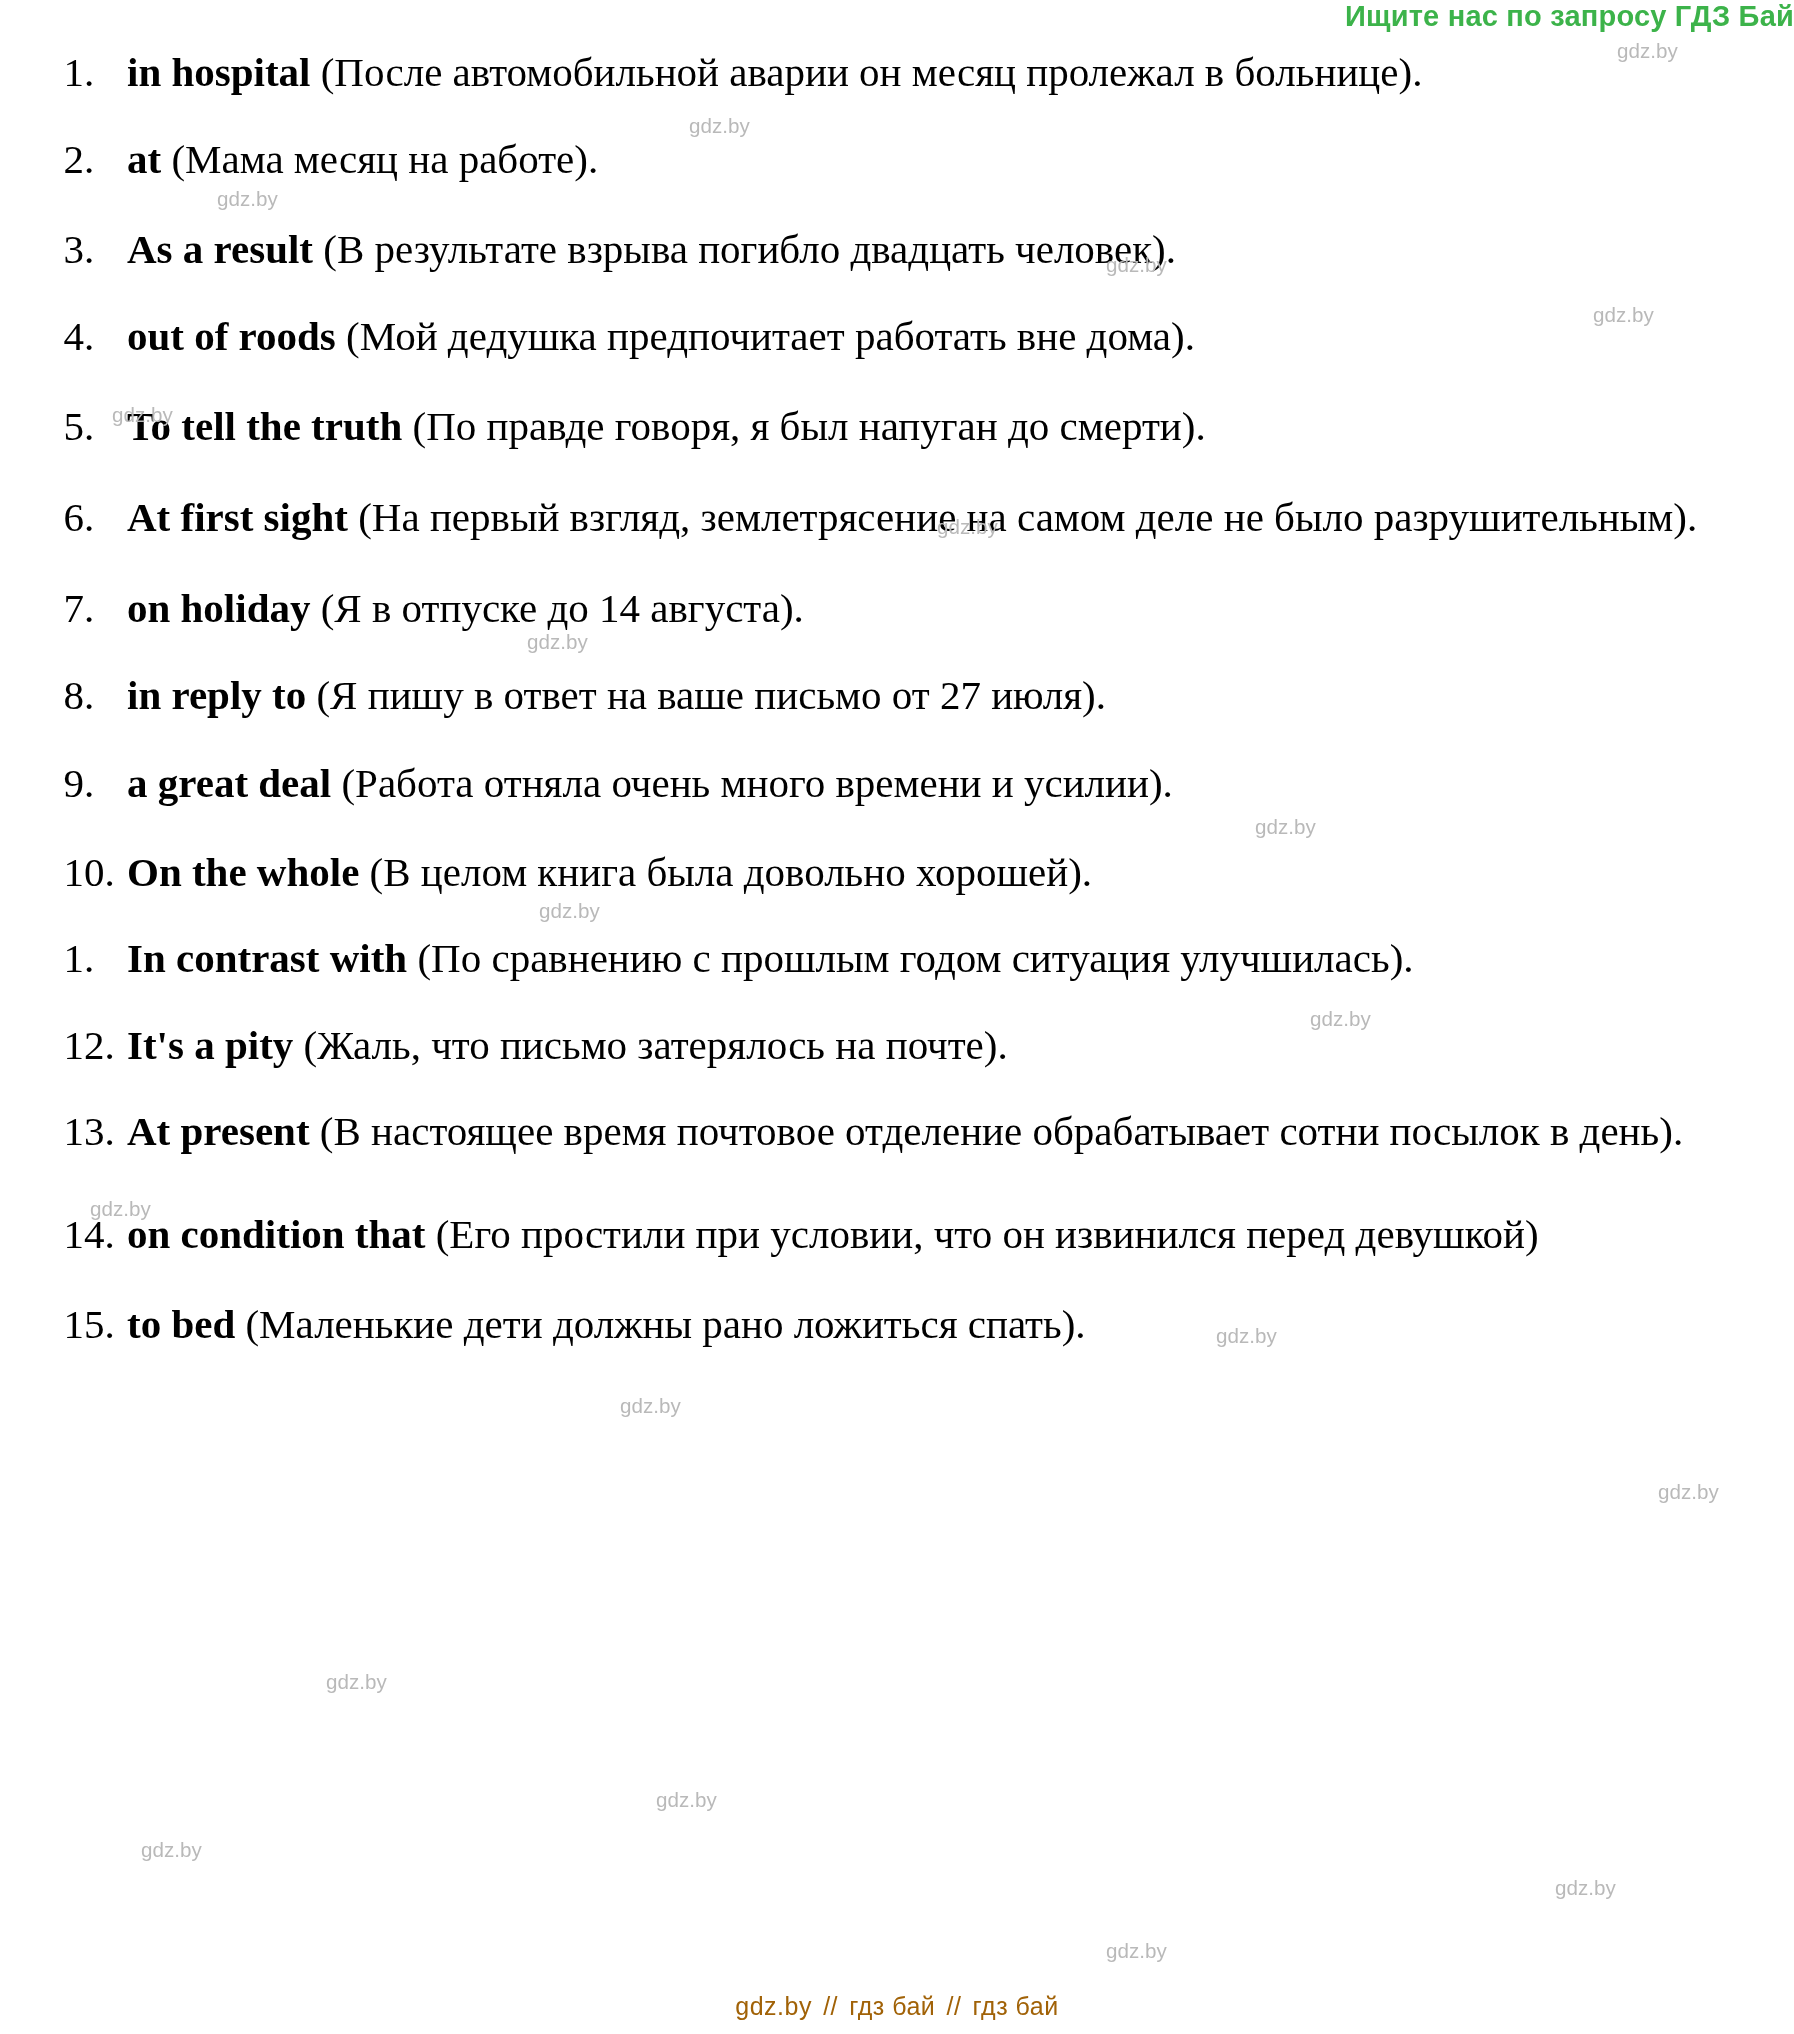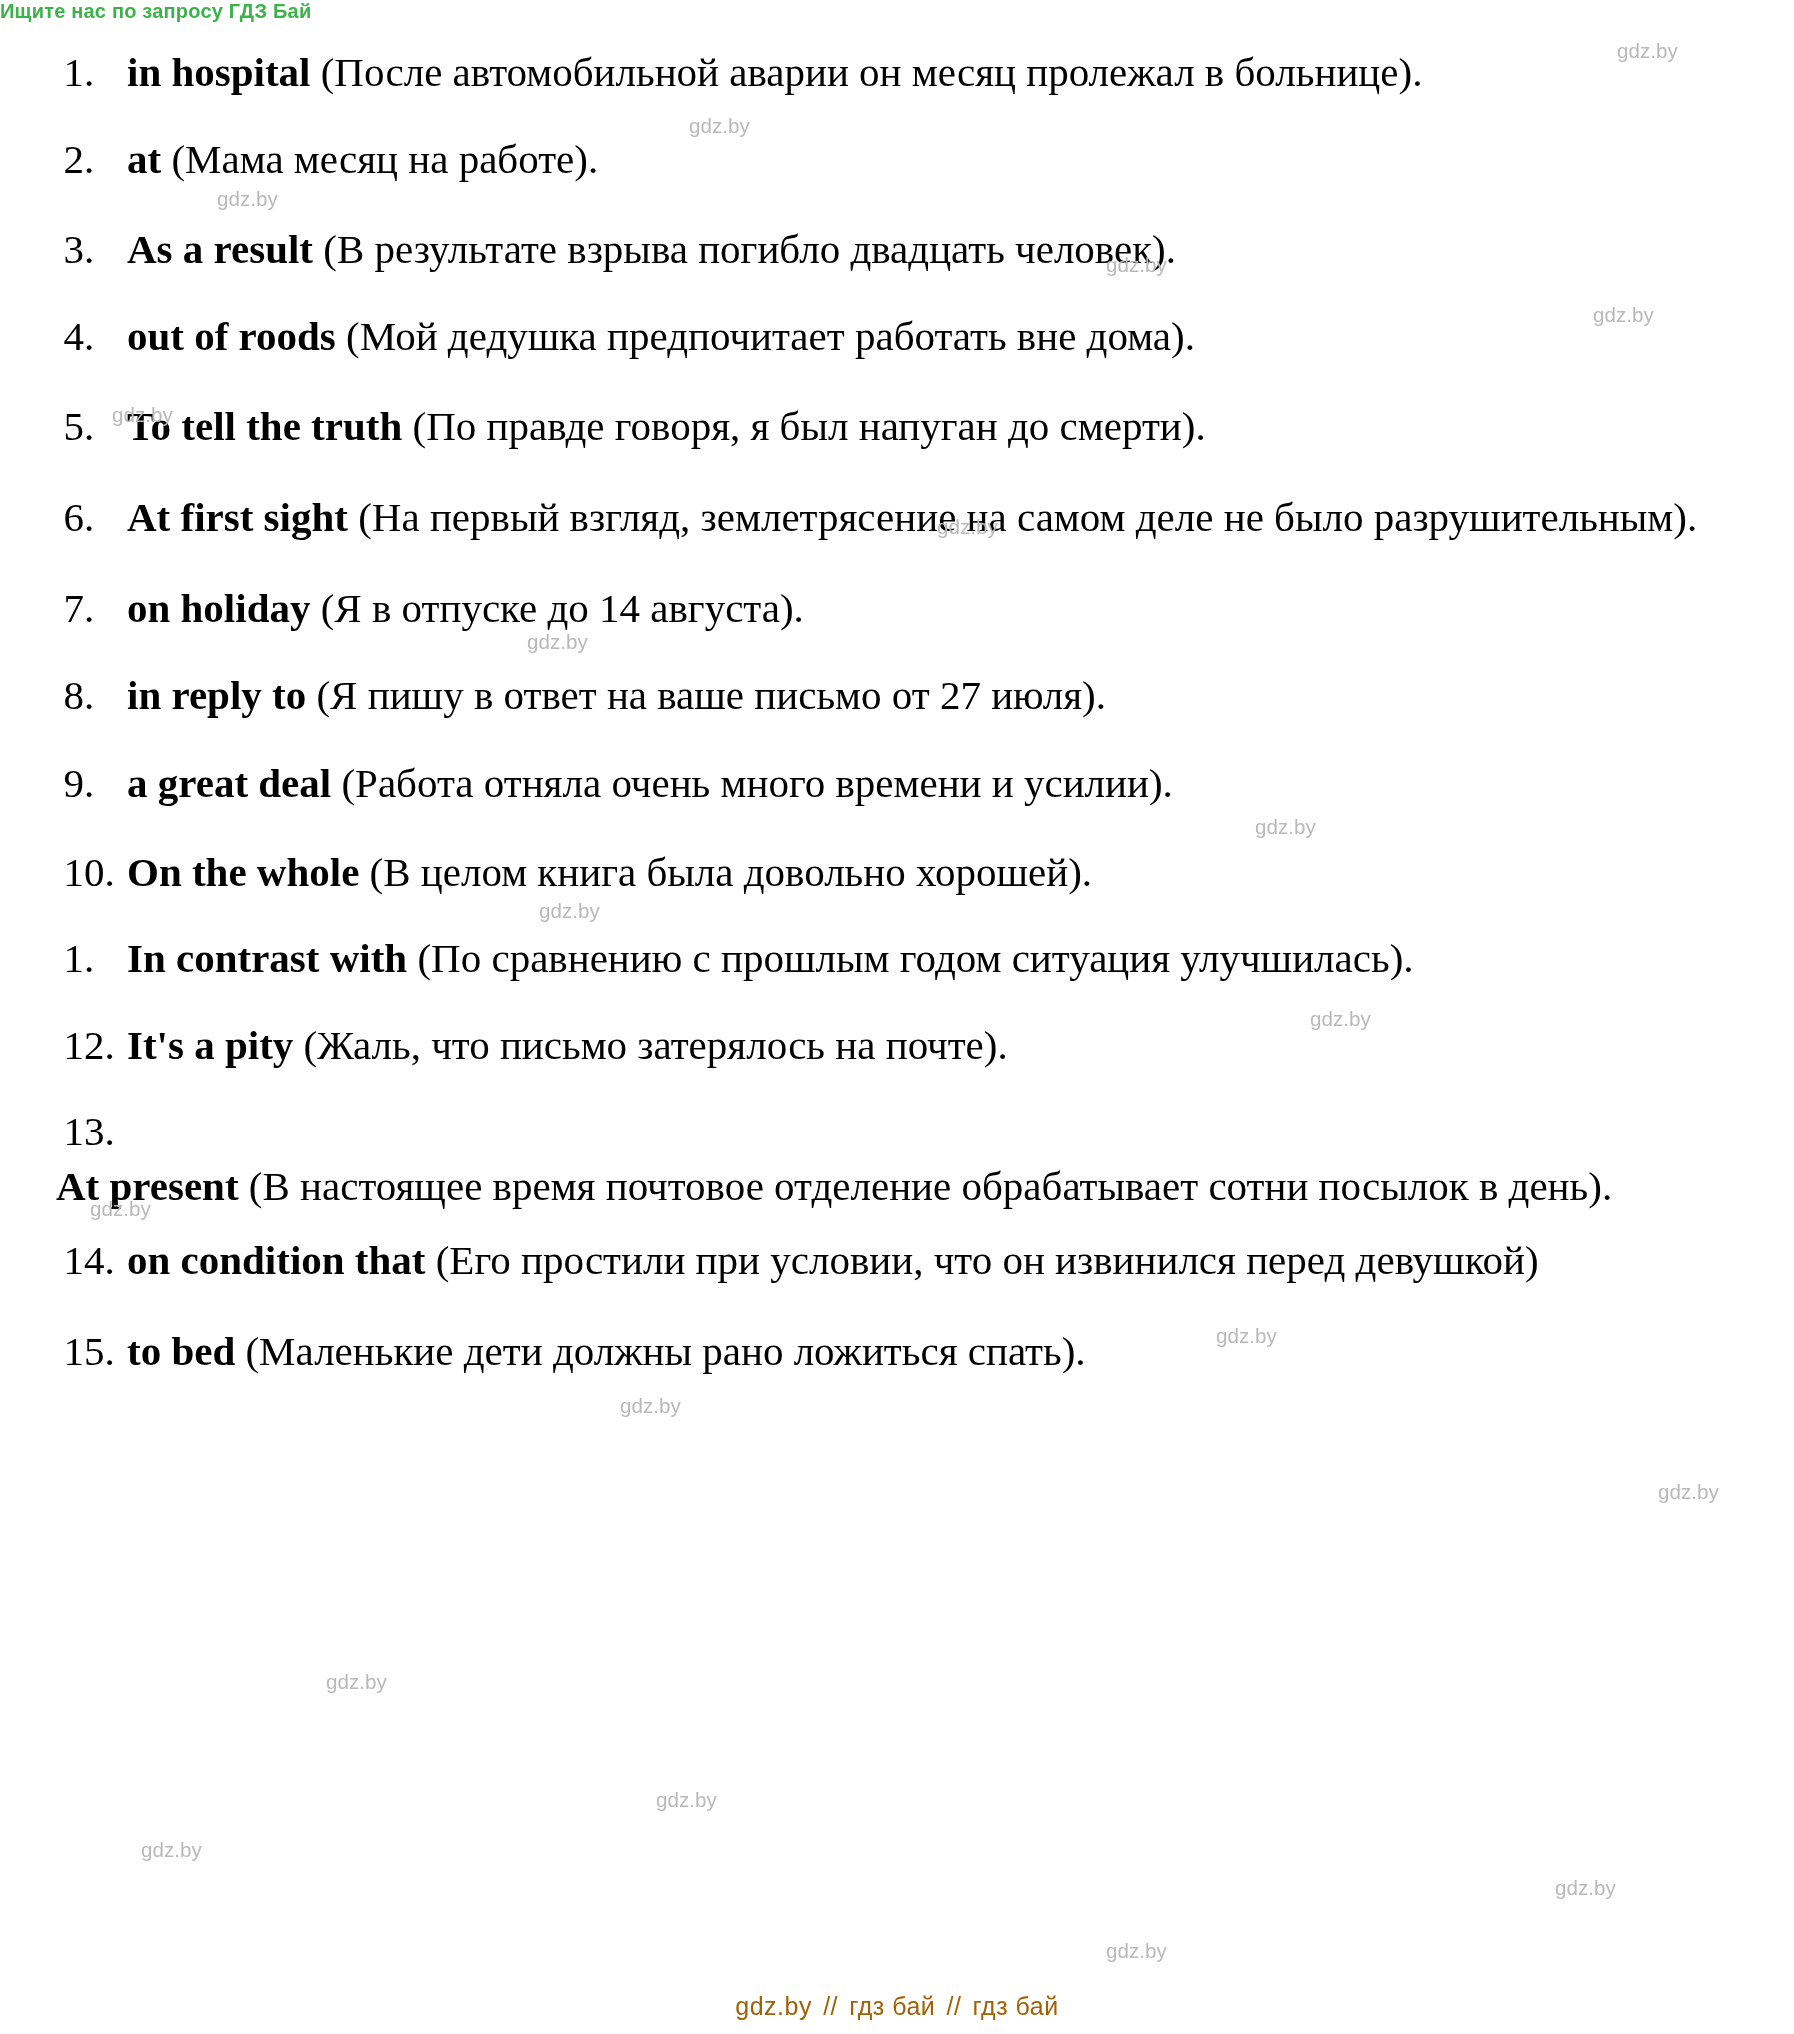--- a/index.html
+++ b/index.html
@@ -17,24 +17,24 @@
   #page {
     position: relative;
     width: 1794px;
     height: 2034px;
   }
   .top-banner {
     position: absolute;
     top: 0px;
     left: 0;
     width: 100%;
-    text-align: left;
+    text-align: right;
     font-family: "Liberation Sans", sans-serif;
     font-weight: bold;
-    font-size: 20px;
+    font-size: 29px;
     color: #3cb34a;
     letter-spacing: 0.2px;
   }
   .content {
     position: absolute;
     top: 45px;
     left: 56px;
     width: 1668px;
   }
   .item {
@@ -67,21 +67,21 @@
   .item.i3 { margin-bottom: 32px; }
   .item.i4 { margin-bottom: 36px; }
   .item.i5 { margin-bottom: 36px; }
   .item.i6 { margin-bottom: 37px; }
   .item.i7 { margin-bottom: 32px; }
   .item.i8 { margin-bottom: 34px; }
   .item.i9 { margin-bottom: 34px; }
   .item.i10 { margin-bottom: 32px; }
   .item.i11 { margin-bottom: 32px; }
   .item.i12 { margin-bottom: 32px; }
-  .item.i13 { margin-bottom: 20px; flex-direction: column; }
+  .item.i13 { margin-bottom: 48px; }
   .item.i14 { margin-bottom: 36px; }
   .item.i15 { margin-bottom: 0px; }
 
   .wm {
     position: absolute;
     font-family: "Liberation Sans", sans-serif;
     font-size: 20.6px;
     color: #b9b9b9;
     white-space: nowrap;
     pointer-events: none;

